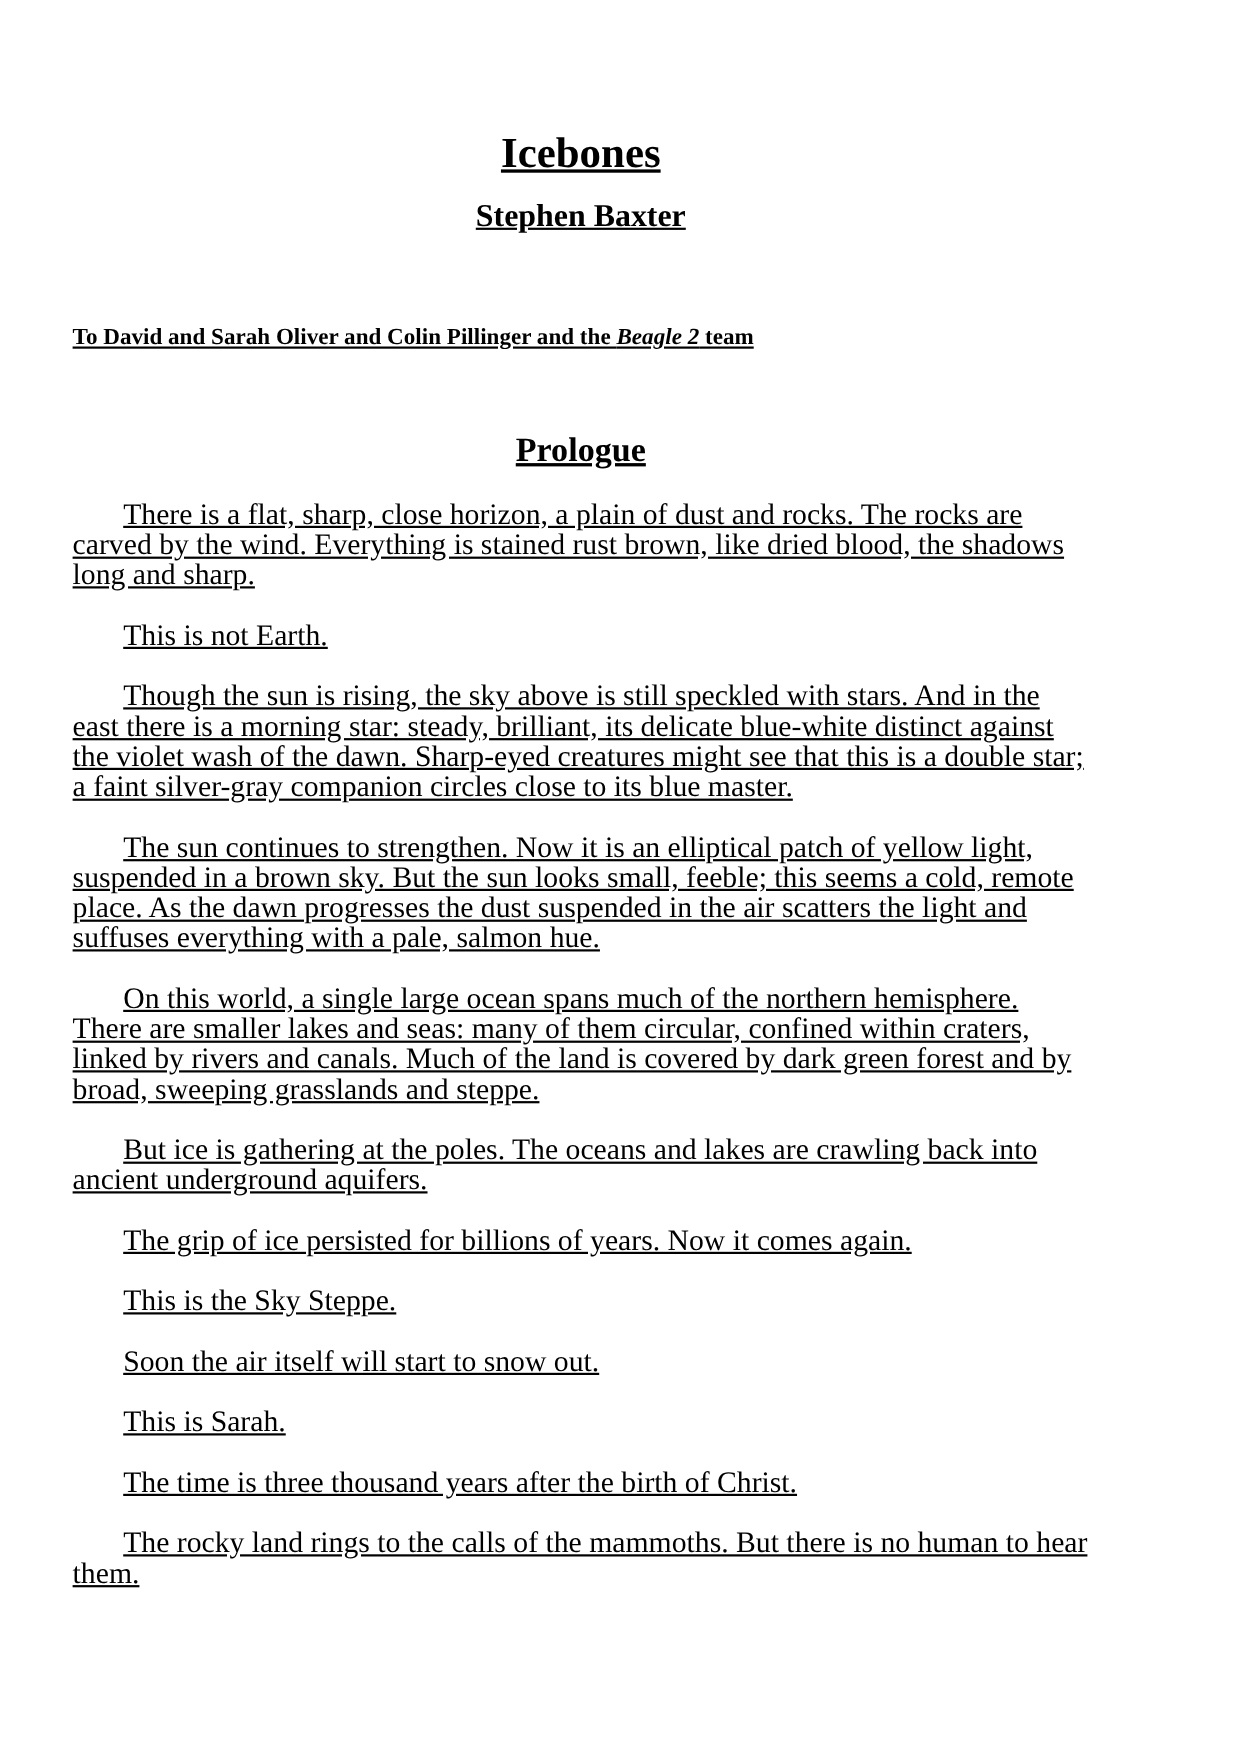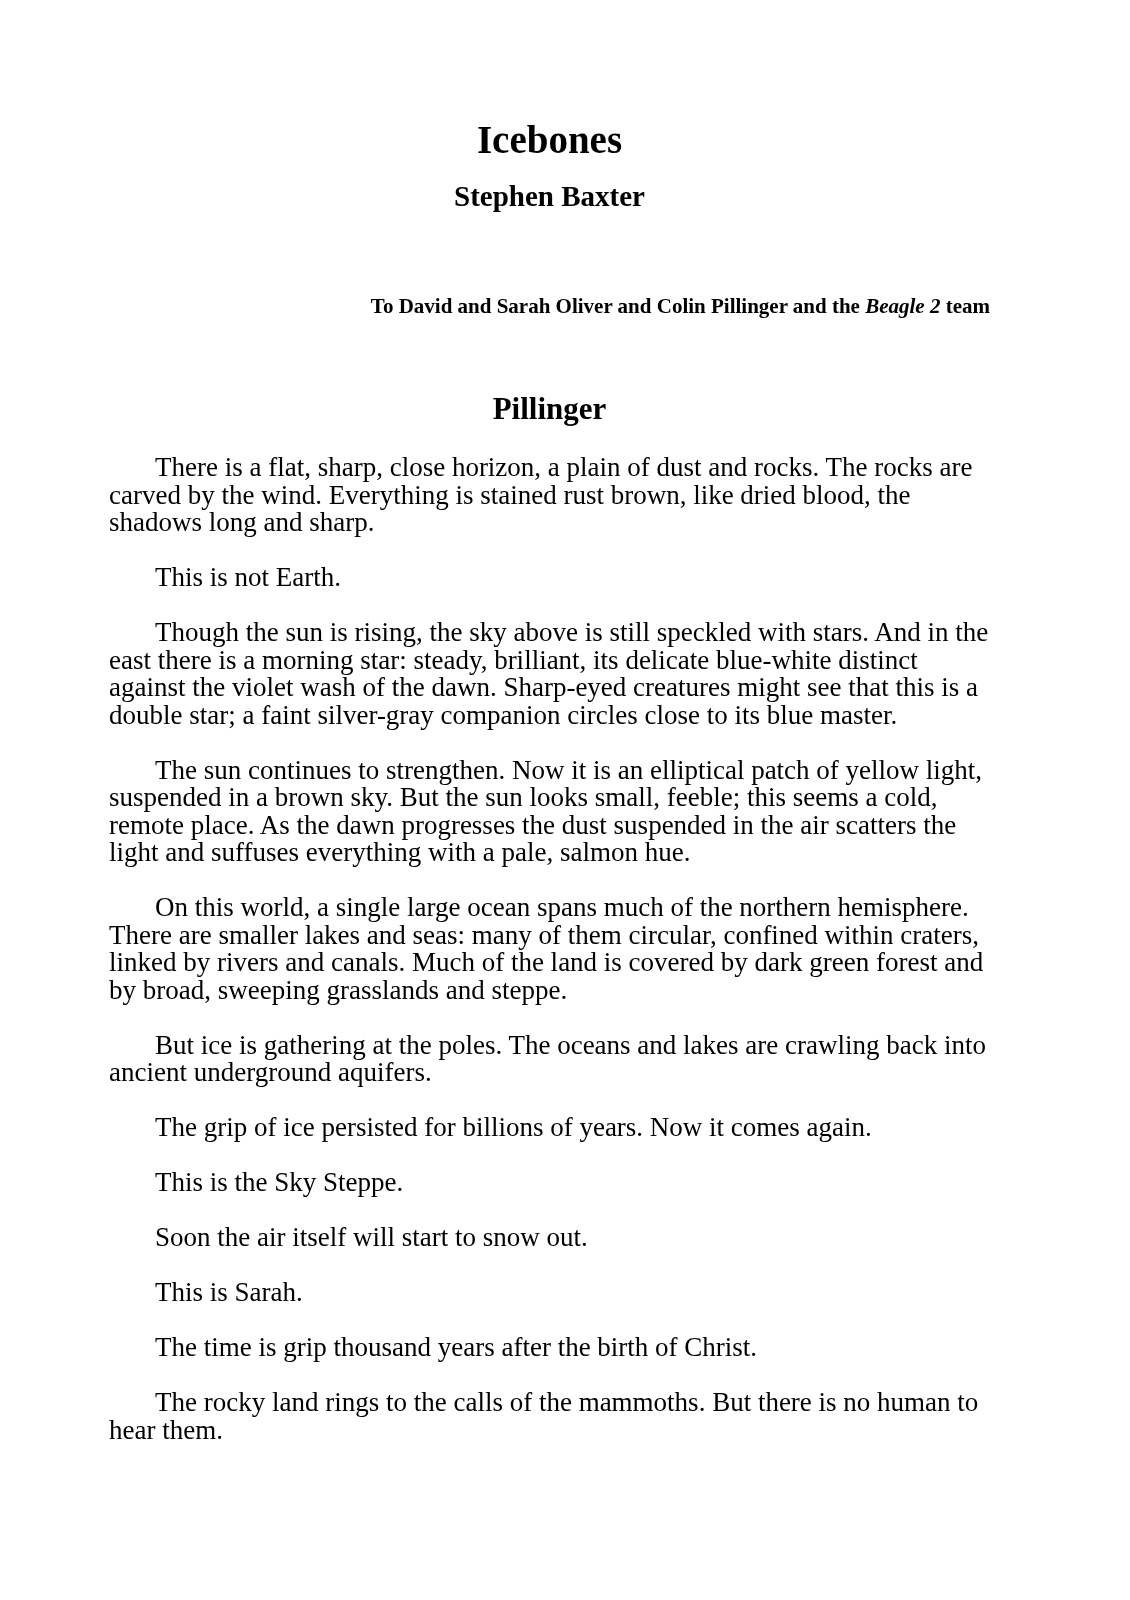--- a/index.html
+++ b/index.html
@@ -11,40 +11,41 @@
     width: 1130px;
     height: 1600px;
     color: #000000;
     font-family: "Liberation Serif", "DejaVu Serif", serif;
     overflow: hidden;
   }
   .page {
     box-sizing: border-box;
     width: 1130px;
     height: 1301px;
-    padding: 118px 140px 0 109px;
+    padding: 118px 140px 0 66px;
+    text-decoration: underline;
   }
   .book-title {
     font-size: 39px;
     font-weight: bold;
     text-align: center;
     margin: 0;
     line-height: 1.15;
   }
   .book-author {
     font-size: 29px;
     font-weight: bold;
     text-align: center;
     margin: 17px 0 0 0;
     line-height: 1.15;
   }
   .dedication {
     font-size: 21px;
     font-weight: bold;
-    text-align: right;
+    text-align: left;
     margin: 81px 0 0 0;
     line-height: 1.2;
   }
   .dedication .italic {
     font-style: italic;
   }
   .section-heading {
     font-size: 31px;
     font-weight: bold;
     text-align: center;
@@ -66,21 +67,21 @@
 <body>
 
 <div class="page">
 
   <h1 class="book-title">Icebones</h1>
 
   <h2 class="book-author">Stephen Baxter</h2>
 
   <div class="dedication"><span>To David and Sarah Oliver and Colin Pillinger and the </span><span class="italic">Beagle 2</span><span> team</span></div>
 
-  <h2 class="section-heading">Pillinger</h2>
+  <h2 class="section-heading">Prologue</h2>
 
   <div class="body-text">
 
       <p>There is a flat, sharp, close horizon, a plain of dust and rocks. The rocks are carved by the wind. Everything is stained rust brown, like dried blood, the shadows long and sharp.</p>
 
       <p>This is not Earth.</p>
 
       <p>Though the sun is rising, the sky above is still speckled with stars. And in the east there is a morning star: steady, brilliant, its delicate blue-white distinct against the violet wash of the dawn. Sharp-eyed creatures might see that this is a double star; a faint silver-gray companion circles close to its blue master.</p>
 
       <p>The sun continues to strengthen. Now it is an elliptical patch of yellow light, suspended in a brown sky. But the sun looks small, feeble; this seems a cold, remote place. As the dawn progresses the dust suspended in the air scatters the light and suffuses everything with a pale, salmon hue.</p>
@@ -91,18 +92,18 @@
       <p>But ice is gathering at the poles. The oceans and lakes are crawling back into ancient underground aquifers.</p>
 
       <p>The grip of ice persisted for billions of years. Now it comes again.</p>
 
       <p>This is the Sky Steppe.</p>
 
       <p>Soon the air itself will start to snow out.</p>
 
       <p>This is Sarah.</p>
 
-      <p>The time is grip thousand years after the birth of Christ.</p>
+      <p>The time is three thousand years after the birth of Christ.</p>
 
       <p>The rocky land rings to the calls of the mammoths. But there is no human to hear them.</p>
     </div>
 
 </div>
 
 </body></html>

